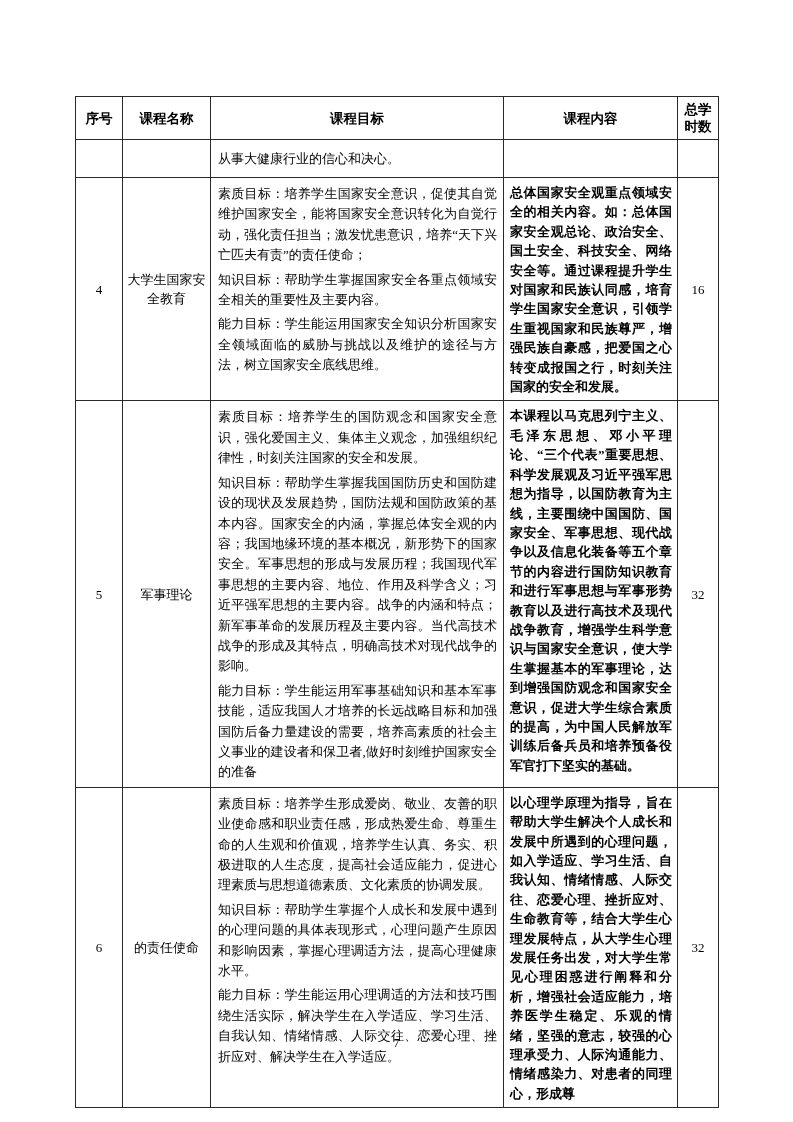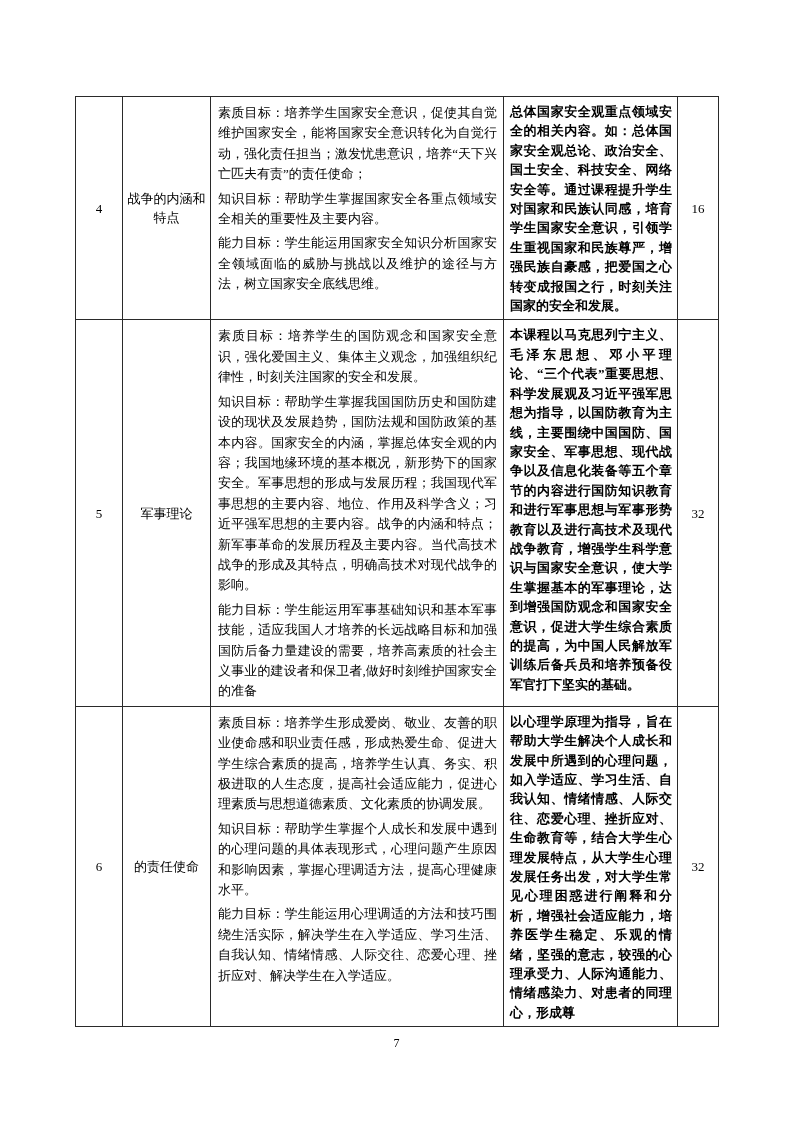--- a/index.html
+++ b/index.html
@@ -66,25 +66,39 @@
   <table class="course">
     <colgroup>
       <col style="width:47px">
       <col style="width:88px">
       <col style="width:293px">
       <col style="width:174px">
       <col style="width:41px">
     </colgroup>
 
     <tbody>
+        <tr style="height:43px">
+      <th class="hd">序号</th>
+      <th class="hd">课程名称</th>
+      <th class="hd">课程目标</th>
+      <th class="hd">课程内容</th>
+      <th class="hd">总学时数</th>
+    </tr>
 
+    <tr style="height:38px">
+      <td class="idx"></td>
+      <td class="cname"></td>
+      <td class="carry">从事大健康行业的信心和决心。</td>
+      <td class="cont"></td>
+      <td class="hours"></td>
+    </tr>
 
     <tr style="height:208px">
       <td class="idx">4</td>
-      <td class="cname">战争的内涵和特点</td>
+      <td class="cname">大学生国家安全教育</td>
       <td class="obj">
         <p>素质目标：培养学生国家安全意识，促使其自觉维护国家安全，能将国家安全意识转化为自觉行动，强化责任担当；激发忧患意识，培养“天下兴亡匹夫有责”的责任使命；</p>
         <p>知识目标：帮助学生掌握国家安全各重点领域安全相关的重要性及主要内容。</p>
         <p>能力目标：学生能运用国家安全知识分析国家安全领域面临的威胁与挑战以及维护的途径与方法，树立国家安全底线思维。</p>
       </td>
       <td class="cont">总体国家安全观重点领域安全的相关内容。如：总体国家安全观总论、政治安全、国土安全、科技安全、网络安全等。通过课程提升学生对国家和民族认同感，培育学生国家安全意识，引领学生重视国家和民族尊严，增强民族自豪感，把爱国之心转变成报国之行，时刻关注国家的安全和发展。</td>
       <td class="hours">16</td>
     </tr>
 
     <tr style="height:365px">
@@ -96,21 +110,21 @@
         <p>能力目标：学生能运用军事基础知识和基本军事技能，适应我国人才培养的长远战略目标和加强国防后备力量建设的需要，培养高素质的社会主义事业的建设者和保卫者,做好时刻维护国家安全的准备</p>
       </td>
       <td class="cont">本课程以马克思列宁主义、毛泽东思想、邓小平理论、“三个代表”重要思想、科学发展观及习近平强军思想为指导，以国防教育为主线，主要围绕中国国防、国家安全、军事思想、现代战争以及信息化装备等五个章节的内容进行国防知识教育和进行军事思想与军事形势教育以及进行高技术及现代战争教育，增强学生科学意识与国家安全意识，使大学生掌握基本的军事理论，达到增强国防观念和国家安全意识，促进大学生综合素质的提高，为中国人民解放军训练后备兵员和培养预备役军官打下坚实的基础。</td>
       <td class="hours">32</td>
     </tr>
 
     <tr style="height:278px">
       <td class="idx">6</td>
       <td class="cname">的责任使命</td>
       <td class="obj">
-        <p>素质目标：培养学生形成爱岗、敬业、友善的职业使命感和职业责任感，形成热爱生命、促进大学生综合素质的提高，培养学生认真、务实、积极进取的人生态度，提高社会适应能力，促进心理素质与思想道德素质、文化素质的协调发展。</p>
+        <p>素质目标：培养学生形成爱岗、敬业、友善的职业使命感和职业责任感，形成热爱生命、尊重生命的人生观和价值观，培养学生认真、务实、积极进取的人生态度，提高社会适应能力，促进心理素质与思想道德素质、文化素质的协调发展。</p>
         <p>知识目标：帮助学生掌握个人成长和发展中遇到的心理问题的具体表现形式，心理问题产生原因和影响因素，掌握心理调适方法，提高心理健康水平。</p>
         <p>能力目标：学生能运用心理调适的方法和技巧围绕生活实际，解决学生在入学适应、学习生活、自我认知、情绪情感、人际交往、恋爱心理、挫折应对、解决学生在入学适应。</p>
       </td>
       <td class="cont">以心理学原理为指导，旨在帮助大学生解决个人成长和发展中所遇到的心理问题，如入学适应、学习生活、自我认知、情绪情感、人际交往、恋爱心理、挫折应对、生命教育等，结合大学生心理发展特点，从大学生心理发展任务出发，对大学生常见心理困惑进行阐释和分析，增强社会适应能力，培养医学生稳定、乐观的情绪，坚强的意志，较强的心理承受力、人际沟通能力、情绪感染力、对患者的同理心，形成尊</td>
       <td class="hours">32</td>
     </tr>
   </tbody>
     </table>
 
   <div class="pagenum">7</div>

